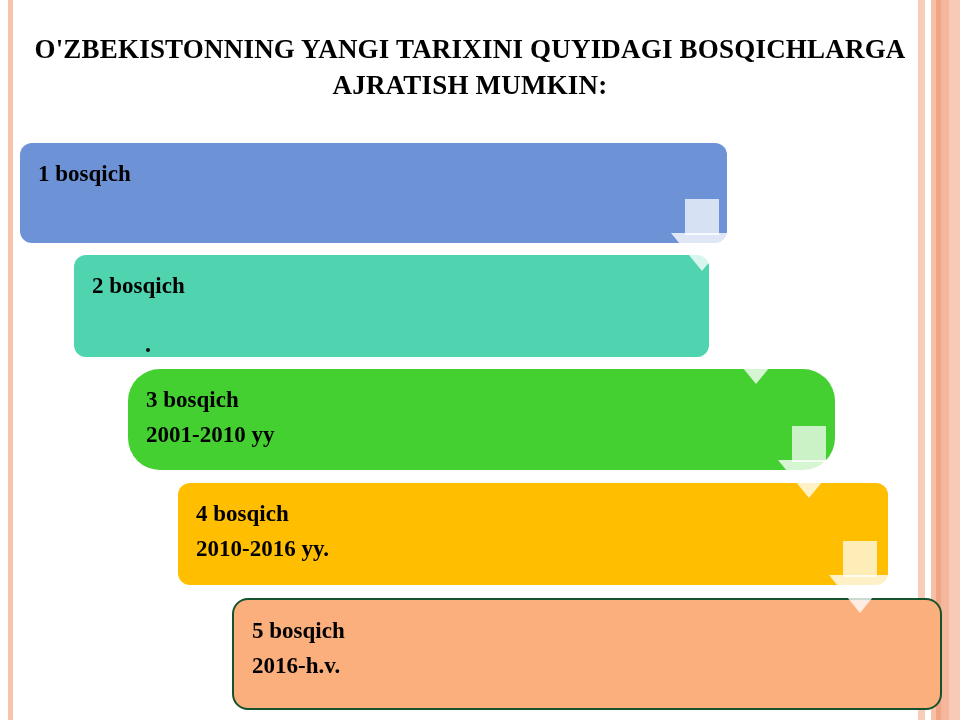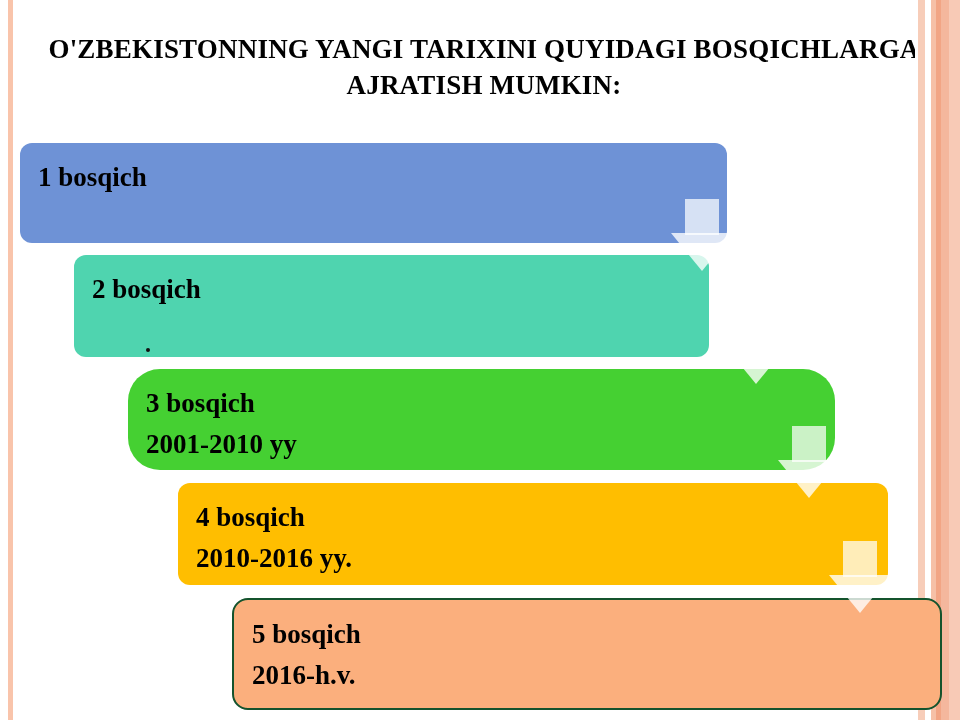--- a/index.html
+++ b/index.html
@@ -42,42 +42,42 @@
   .rb-s2 { width: 7px;  background: #f7cdb9; }
   .rb-s3 { width: 6px;  background: #ffffff; }
   .rb-s4 { width: 5px;  background: #f6c0a7; }
   .rb-s5 { width: 5px;  background: #f2a585; }
   .rb-s6 { width: 8px;  background: #f4b79d; }
   .rb-s7 { width: 11px; background: #f8cab6; }
 
   
   .title {
     position: absolute;
-    left: 44px;
+    left: 30px;
     top: 14px;
     width: 880px;
     text-align: center;
     font-size: 27px;
     font-weight: bold;
     line-height: 1.32;
     color: #000000;
     letter-spacing: 0.2px;
   }
 
   
   .stage {
     position: absolute;
     border-radius: 12px;
     box-sizing: border-box;
     padding: 14px 0 0 18px;
     color: #000000;
     z-index: 2;
   }
   .stage .line {
-    font-size: 27px;
+    font-size: 23px;
     font-weight: bold;
     line-height: 1.52;
     white-space: nowrap;
   }
   .stage.s5 {
     border: 2px solid #14532d;
     border-radius: 16px;
   }
 
   

